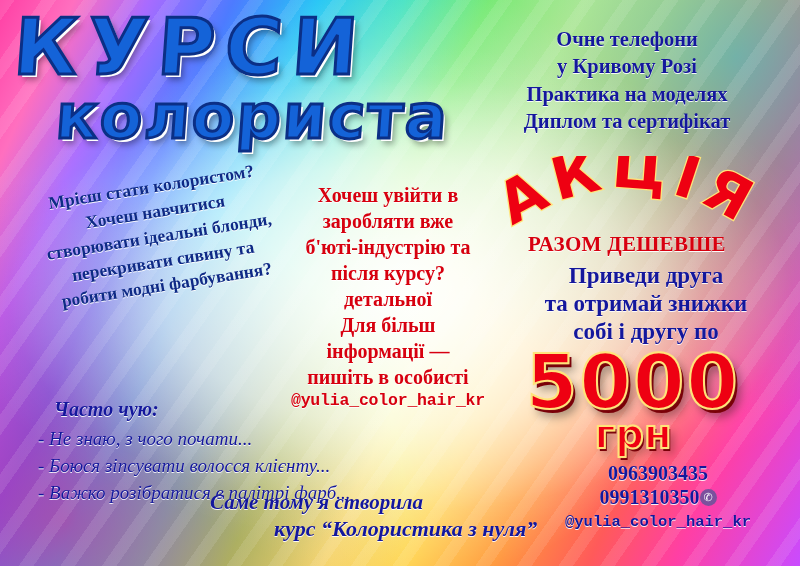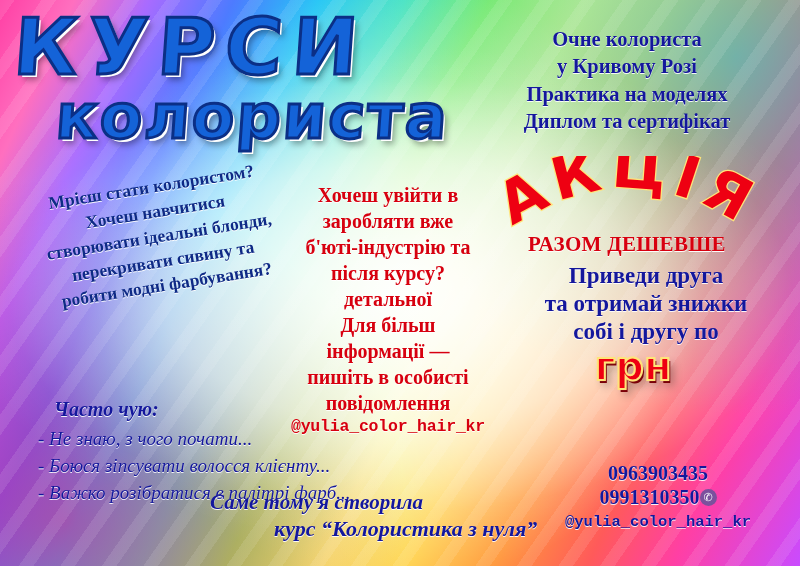--- a/index.html
+++ b/index.html
@@ -325,21 +325,21 @@
 <body>
 
 <div id="poster">
 
   <div id="title-block" class="layer">
     <div class="title-main">КУРСИ</div>
     <div class="title-sub">колориста</div>
   </div>
 
   <div id="top-info" class="layer">
-    <div class="line">Очне колориста</div>
+    <div class="line">Очне телефони</div>
     <div class="line">у Кривому Розі</div>
     <div class="line">Практика на моделях</div>
     <div class="line">Диплом та сертифікат</div>
   </div>
 
   <div id="dream-block" class="layer">
     <div class="line">Мрієш стати колористом?</div>
     <div class="line">Хочеш навчитися</div>
     <div class="line">створювати ідеальні блонди,</div>
     <div class="line">перекривати сивину та</div>
@@ -348,21 +348,20 @@
 
   <div id="center-block" class="layer">
     <div class="line">Хочеш увійти в</div>
     <div class="line">заробляти вже</div>
     <div class="line">б'юті-індустрію та</div>
     <div class="line">після курсу?</div>
     <div class="line">детальної</div>
     <div class="line">Для більш</div>
     <div class="line">інформації —</div>
     <div class="line">пишіть в особисті</div>
-    <div class="line">повідомлення</div>
     <div class="line handle">@yulia_color_hair_kr</div>
   </div>
 
   <div id="akciya-wrap" class="layer">
     <svg width="300" height="92" viewBox="0 0 300 92">
       <defs>
         <path id="arcpath" d="M 14,86 Q 150,-22 286,86"></path>
       </defs>
       <text font-family="DejaVu Sans, sans-serif" font-size="58" font-weight="bold" fill="#ee0012" stroke="#ffe47a" stroke-width="2.5" paint-order="stroke" letter-spacing="7">
         <textPath href="#arcpath" startOffset="50%" text-anchor="middle">АКЦІЯ</textPath>
@@ -371,20 +370,21 @@
   </div>
   <div id="akciya-sub" class="layer">РАЗОМ ДЕШЕВШЕ</div>
 
   <div id="friend-block" class="layer">
     <div class="line">Приведи друга</div>
     <div class="line">та отримай знижки</div>
     <div class="line">собі і другу по</div>
   </div>
 
   <div id="price-block" class="layer">
+    <div id="price-amount">5000</div>
     <div id="price-currency">грн</div>
   </div>
 
   <div id="faq-block" class="layer">
     <div id="faq-title">Часто чую:</div>
     <div class="item">- Не знаю, з чого почати...</div>
     <div class="item">- Боюся зіпсувати волосся клієнту...</div>
     <div class="item">- Важко розібратися в палітрі фарб...</div>
   </div>
 

